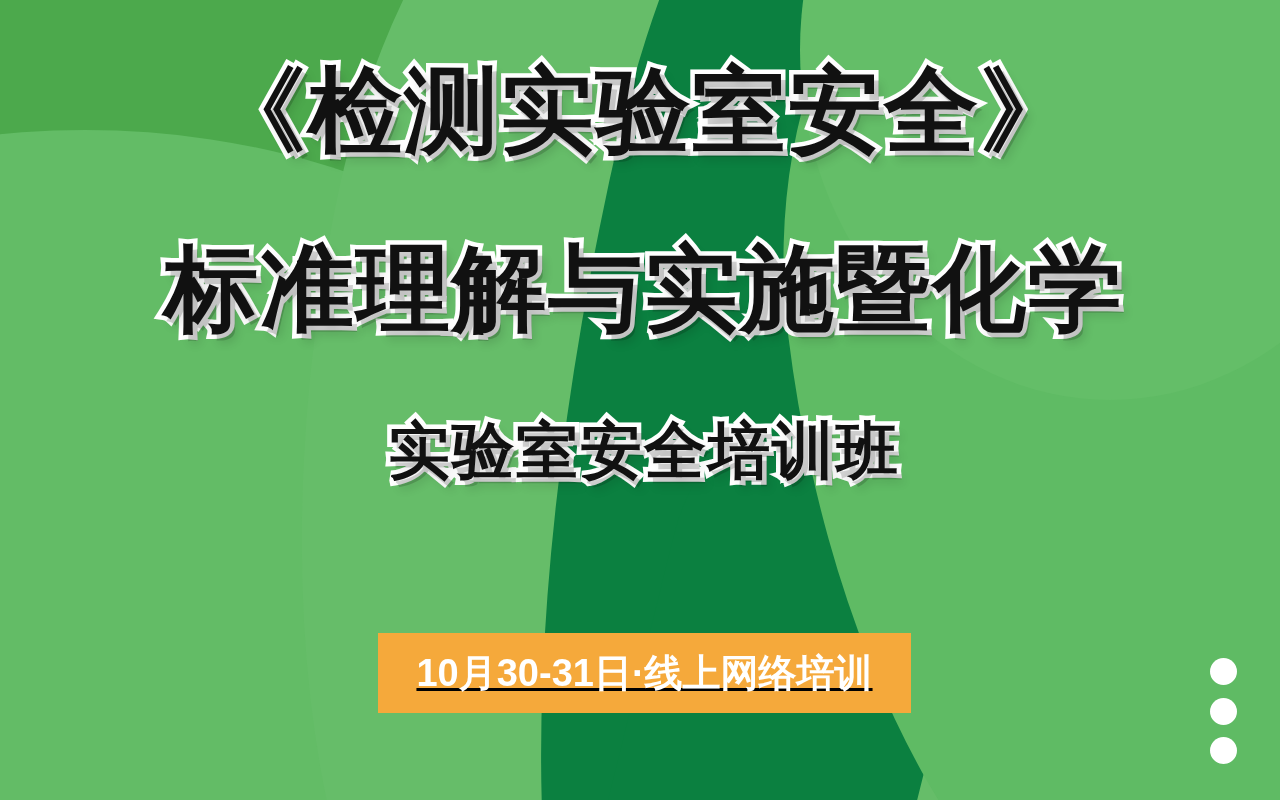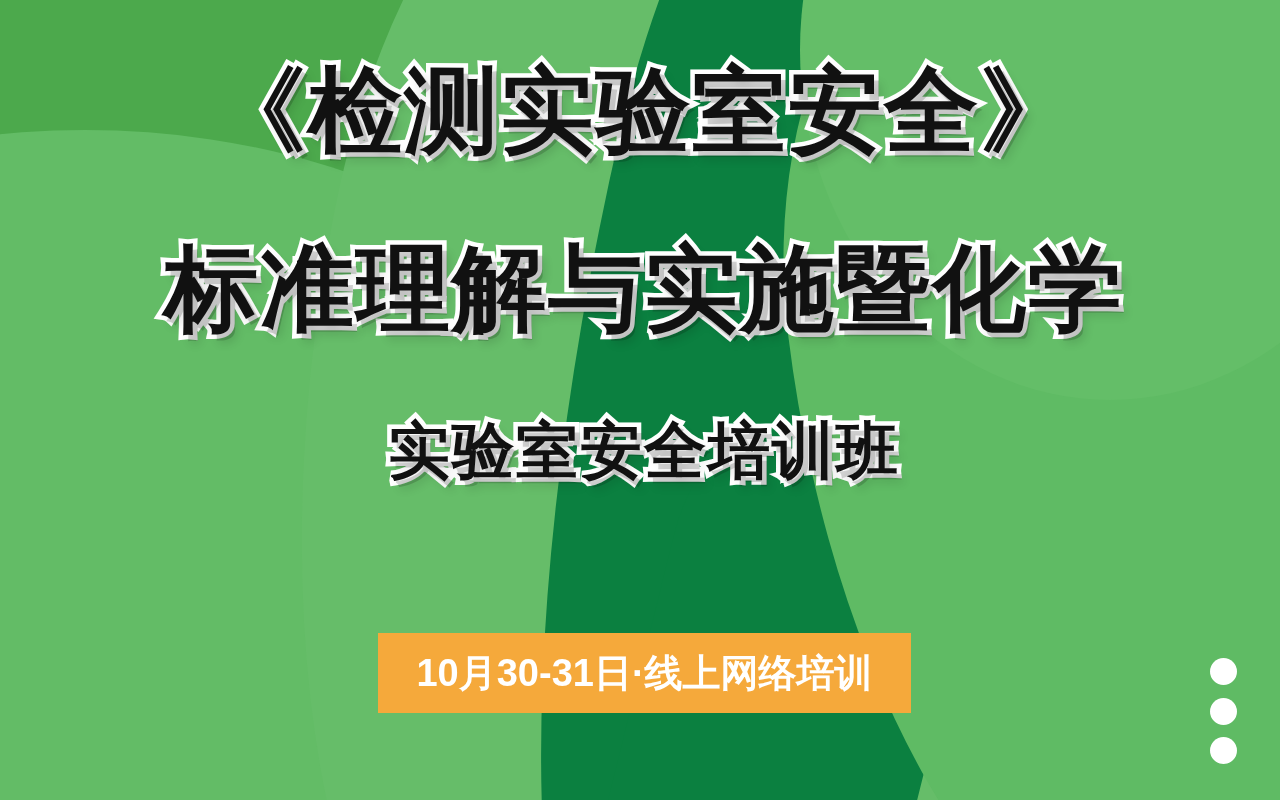--- a/index.html
+++ b/index.html
@@ -112,20 +112,21 @@
   
   #date-banner {
     position:absolute;
     left:378px; top:633px;
     width:533px; height:80px;
     background:#F5A93B;
     display:flex;
     align-items:center;
     justify-content:center;
     z-index:6;
+    text-decoration:underline;
   }
   #date-banner-label {
     color:#ffffff;
     font-size:38px;
     font-weight:700;
     letter-spacing:0px;
     white-space:nowrap;
     line-height:1;
   }
 

